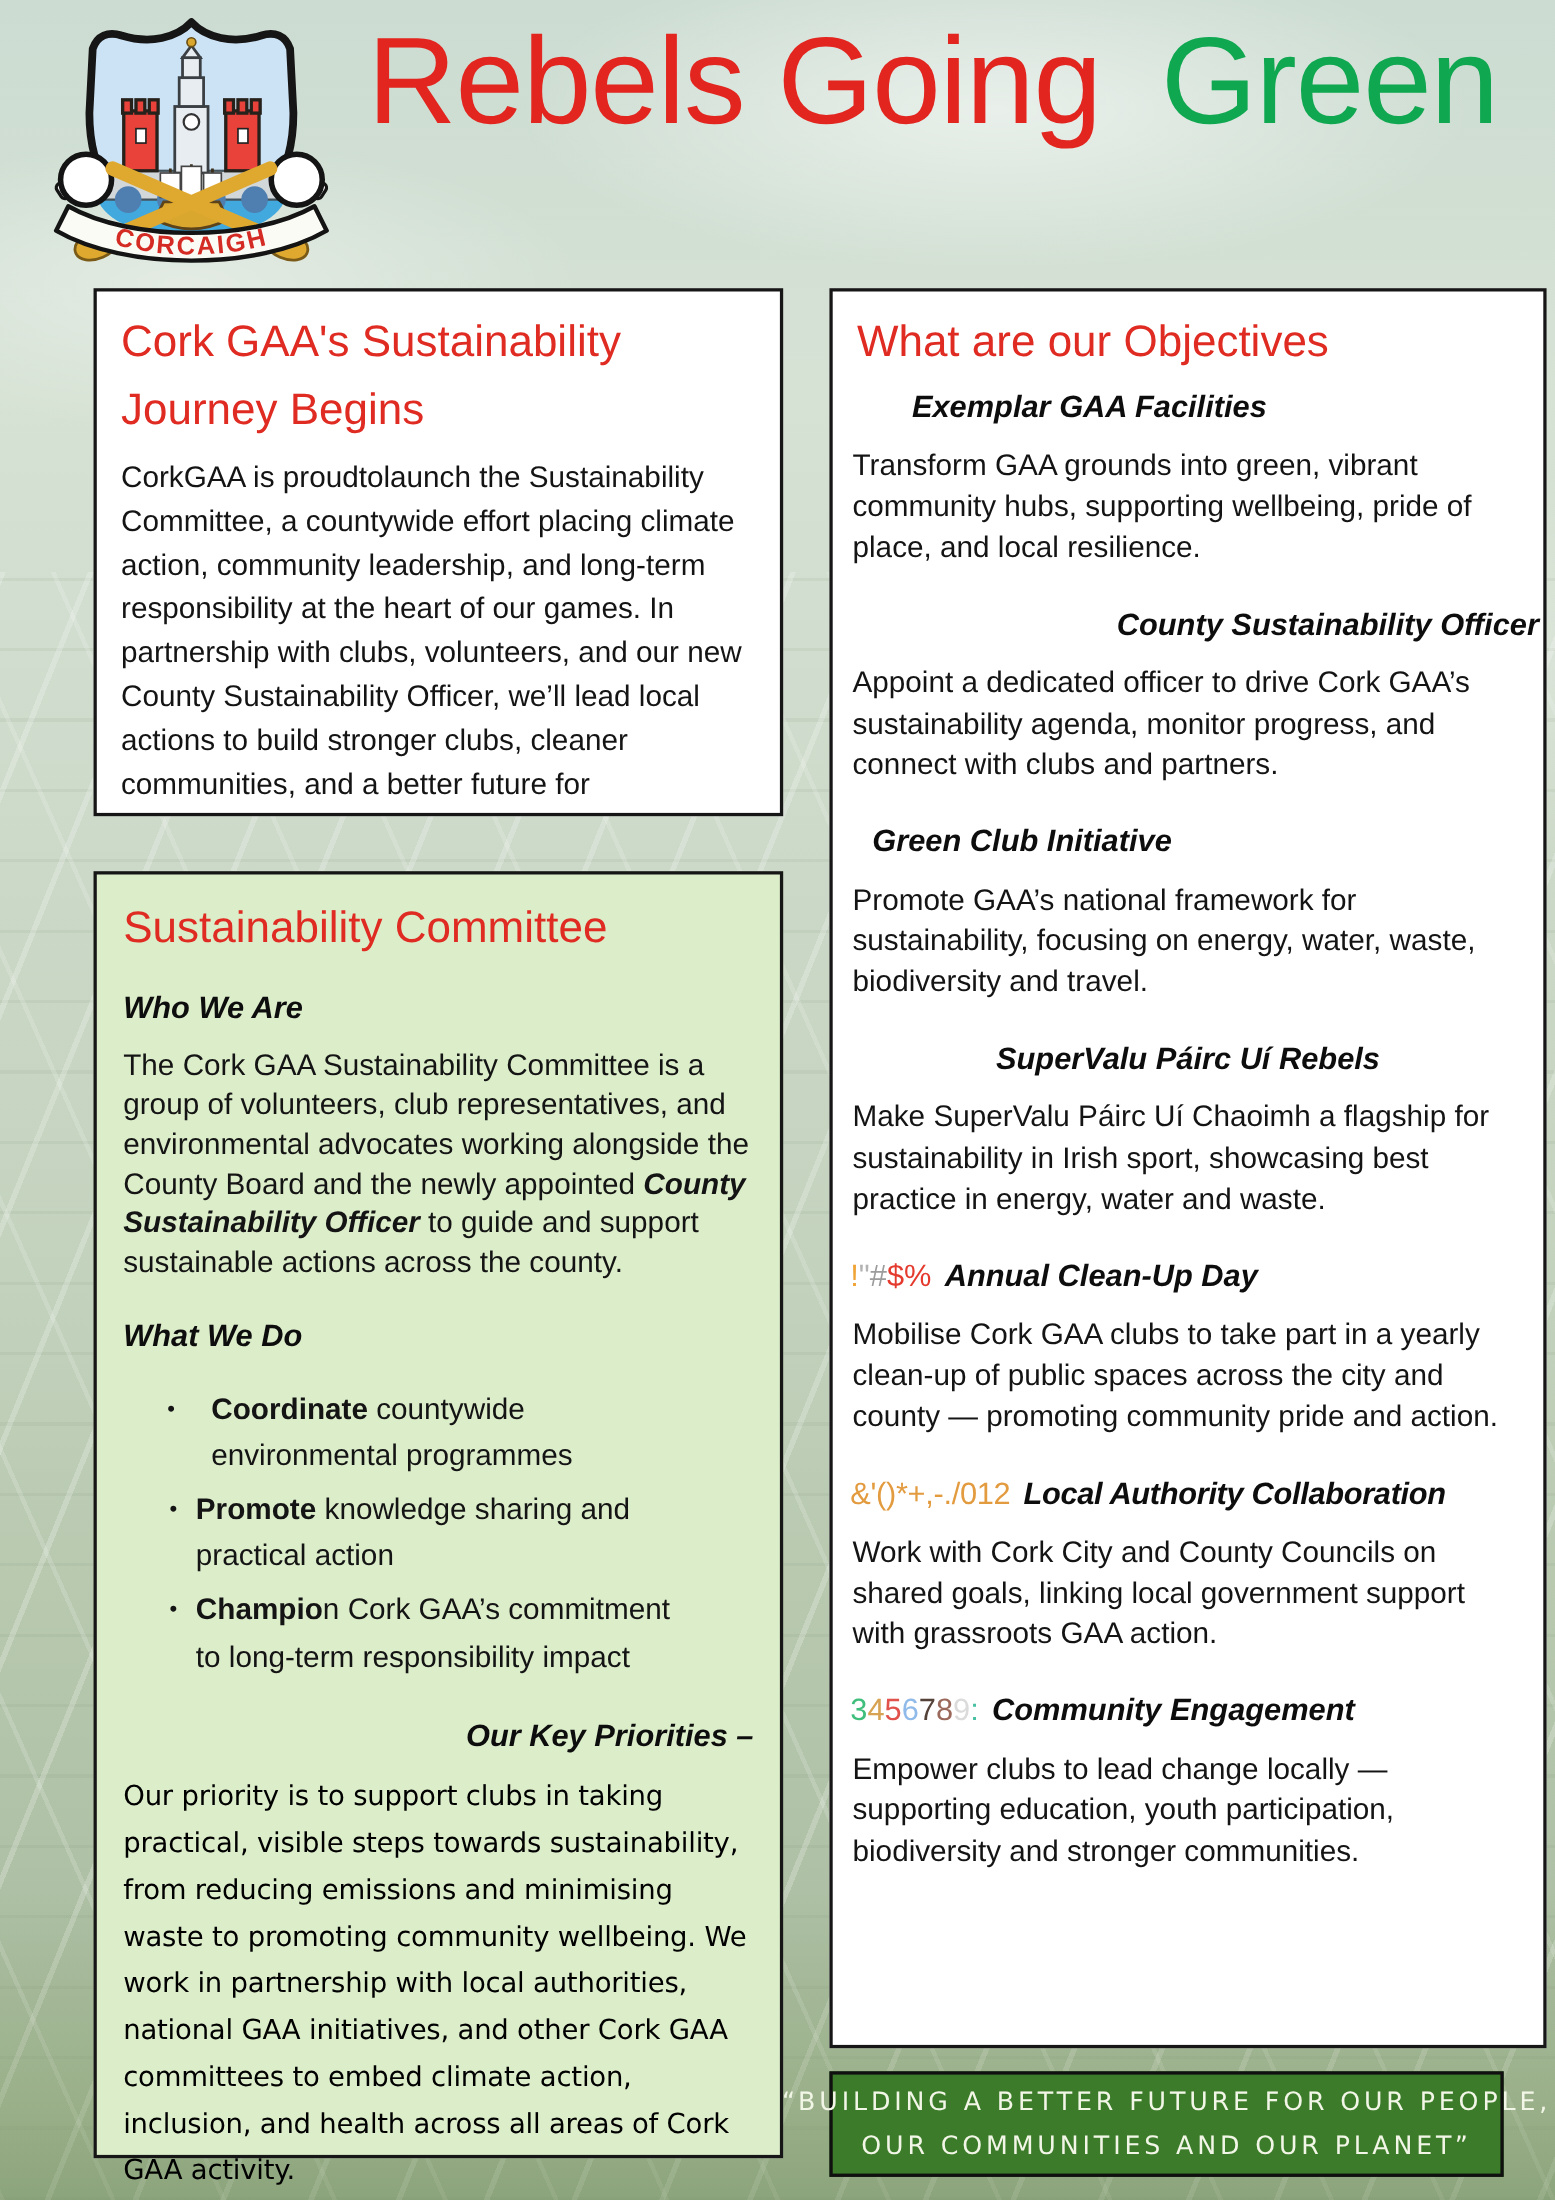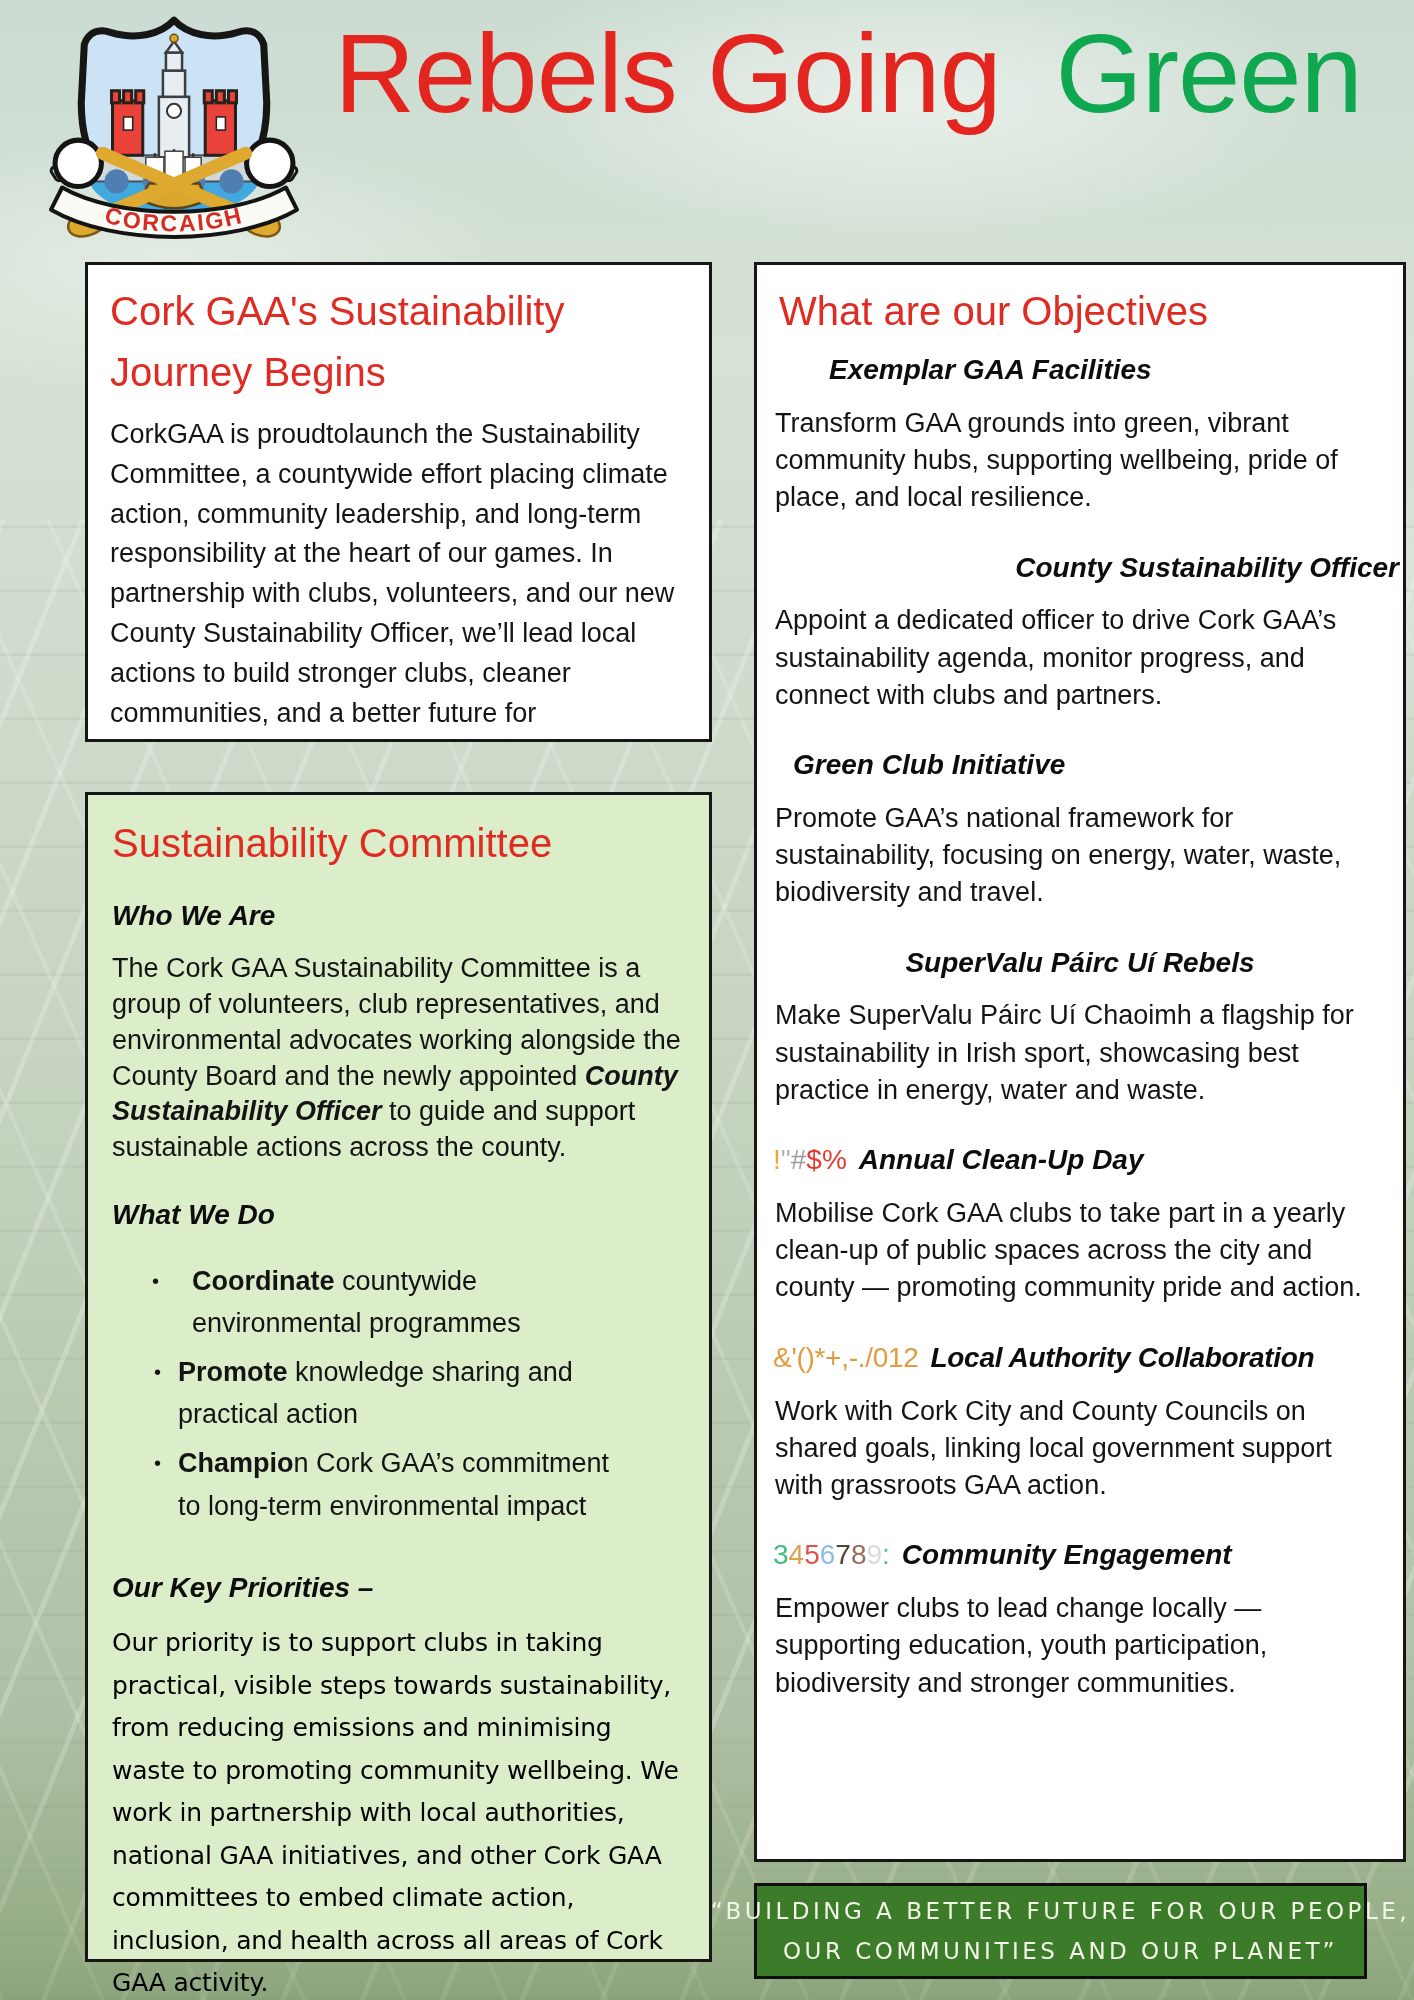--- a/index.html
+++ b/index.html
@@ -57,21 +57,21 @@
   .bullets{margin-top:26px; font-size:27px; line-height:1.56; color:#141414;}
   .bullet{display:flex; margin-bottom:7px;}
   .bullet .dot{flex:none; font-size:20px; padding-top:6px;}
   .bullet .txt{display:block;}
   .bullet .lead{font-weight:700;}
   .bullet.b1 .dot{margin-left:40px; width:40px;}
   .bullet.b1 .txt{max-width:335px;}
   .bullet.b2 .dot, .bullet.b3 .dot{margin-left:42px; width:24px;}
   .bullet.b2 .txt{max-width:405px;}
   .bullet.b3 .txt{max-width:455px;}
-  .committee .sub-h.priorities{margin-top:42px;}
+  .committee .sub-h.priorities{margin-top:32px;text-align:right;}
   .priorities-p{
     margin:16px 0 0; font-family:"DejaVu Sans", sans-serif;
     font-size:25px; line-height:1.70; letter-spacing:-0.2px; color:#000000;
   }
 
   
   .objectives{left:754px; top:262px; width:652px; height:1600px; padding:16px 16px;}
   .objectives .red-h{margin:4px 0 10px 6px;}
   .objectives .o-para{margin:16px 0 32px 2px; line-height:1.38;}
   .o-h{white-space:nowrap;}
@@ -186,21 +186,21 @@
       <div class="bullet b1">
         <span class="dot">•</span>
         <span class="txt"><span class="lead">Coordinate</span><span> countywide environmental programmes</span></span>
       </div>
       <div class="bullet b2">
         <span class="dot">•</span>
         <span class="txt"><span class="lead">Promote</span><span> knowledge sharing and practical action</span></span>
       </div>
       <div class="bullet b3">
         <span class="dot">•</span>
-        <span class="txt"><span class="lead">Champio</span><span>n Cork GAA’s commitment to long-term environmental impact</span></span>
+        <span class="txt"><span class="lead">Champio</span><span>n Cork GAA’s commitment to long-term responsibility impact</span></span>
       </div>
     </div>
 
     <h3 class="sub-h priorities">Our Key Priorities –</h3>
     <p class="priorities-p">Our priority is to support clubs in taking practical, visible steps towards sustainability, from reducing emissions and minimising waste to promoting community wellbeing. We work in partnership with local authorities, national GAA initiatives, and other Cork GAA committees to embed climate action, inclusion, and health across all areas of Cork GAA activity.</p>
   </section>
 
   <section class="panel objectives">
     <h2 class="red-h">What are our Objectives</h2>
 

